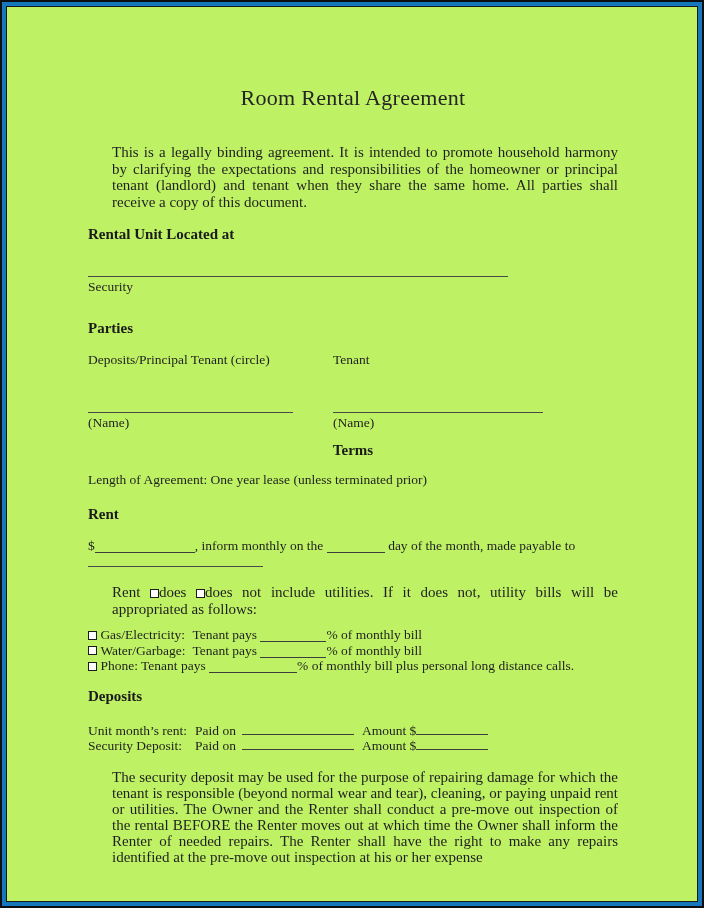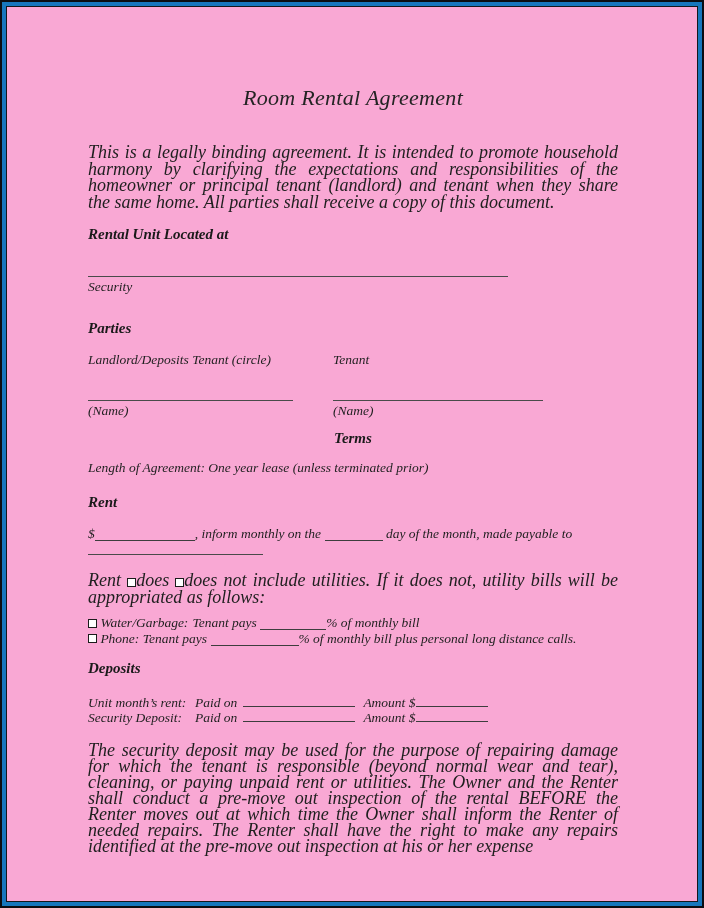--- a/index.html
+++ b/index.html
@@ -13,38 +13,38 @@
     height: 908px;
     border: 2px solid #0b0e13;
   }
   .border-blue {
     width: 100%; height: 100%;
     border: 4px solid #1777bd;
   }
   .border-inner {
     width: 100%; height: 100%;
     border: 1px solid #16181c;
-    background: #f9a8d4;
+    background: #bef264;
     overflow: hidden;
-    font-style: italic;
   }
   .content {
     padding: 78px 79px 0 81px; 
   }
   h1.doc-title {
     font-size: 22px;
     font-weight: normal;
     text-align: center;
     letter-spacing: 0.3px;
     color: #242424;
   }
   .para {
-    font-size: 18px;
+    font-size: 15px;
     line-height: 16.5px;
     text-align: justify;
+    margin-left: 24px;
   }
   .intro { margin-top: 33px; }
   h2.sec {
     font-size: 15px;
     font-weight: bold;
     color: #1a1a1a;
   }
   .sec-rental { margin-top: 16px; }
   .sec-parties { margin-top: 25px; }
   .sec-terms { margin-top: 11px; text-align: center; }
@@ -55,21 +55,21 @@
     height: 0;
     border-bottom: 1px solid #4a4a4a;
   }
   .address-rule { margin-top: 33px; width: 420px; }
   .payee-rule { margin-top: 13px; width: 175px; }
   .sub-label { font-size: 13.5px; margin-top: 2px; }
   .cols { display: flex; }
   .col-left { width: 245px; flex: 0 0 245px; }
   .col-right { flex: 1; }
   .party-labels { margin-top: 15px; font-size: 13.5px; }
-  .name-rules { margin-top: 32px; align-items: flex-end; }
+  .name-rules { margin-top: 44px; align-items: flex-end; }
   .name-rule-left { width: 205px; }
   .name-rule-right { width: 210px; }
   .length-line { margin-top: 13px; }
   .rent-line { margin-top: 15px; }
   .blank {
     display: inline-block;
     height: 12px;
     border-bottom: 1px solid #3d3d3d;
     vertical-align: text-bottom;
   }
@@ -100,21 +100,21 @@
         <h1 class="doc-title">Room Rental Agreement</h1>
 
         <p class="para intro">This is a legally binding agreement. It is intended to promote household harmony by clarifying the expectations and responsibilities of the homeowner or principal tenant (landlord) and tenant when they share the same home. All parties shall receive a copy of this document.</p>
 
         <h2 class="sec sec-rental">Rental Unit Located at</h2>
         <div class="rule address-rule"></div>
         <div class="sub-label">Security</div>
 
         <h2 class="sec sec-parties">Parties</h2>
         <div class="cols party-labels">
-          <div class="col-left">Landlord/Deposits Tenant (circle)</div>
+          <div class="col-left">Deposits/Principal Tenant (circle)</div>
           <div class="col-right">Tenant</div>
         </div>
         <div class="cols name-rules">
           <div class="col-left">
             <div class="rule name-rule-left"></div>
             <div class="sub-label">(Name)</div>
           </div>
           <div class="col-right">
             <div class="rule name-rule-right"></div>
             <div class="sub-label">(Name)</div>
@@ -124,20 +124,21 @@
         <h2 class="sec sec-terms">Terms</h2>
         <p class="line length-line">Length of Agreement: One year lease (unless terminated prior)</p>
 
         <h2 class="sec sec-rent">Rent</h2>
         <p class="line rent-line"><span>$</span><span class="blank" style="width:100px"></span><span>, inform monthly on the</span> <span class="blank" style="width:58px"></span> <span>day of the month, made payable to</span></p>
         <div class="rule payee-rule"></div>
 
         <p class="para utilities-intro"><span>Rent</span> <span class="cb"></span><span>does</span> <span class="cb"></span><span>does not</span> <span>include utilities. If it does not, utility bills will be appropriated as follows:</span></p>
 
         <div class="util-rows">
+          <div class="util-row"><span class="cb"></span> <span class="util-label">Gas/Electricity:</span><span>Tenant pays</span> <span class="blank" style="width:66px"></span><span>% of monthly bill</span></div>
           <div class="util-row"><span class="cb"></span> <span class="util-label">Water/Garbage:</span><span>Tenant pays</span> <span class="blank" style="width:66px"></span><span>% of monthly bill</span></div>
           <div class="util-row"><span class="cb"></span> <span>Phone: Tenant pays</span> <span class="blank" style="width:88px"></span><span>% of monthly bill plus personal long distance calls.</span></div>
         </div>
 
         <h2 class="sec sec-deposits">Deposits</h2>
         <div class="dep-rows">
           <div class="dep-row">
             <span class="dep-label">Unit month’s rent:</span>
             <span>Paid on</span>
             <span class="blank" style="width:112px;margin-left:6px"></span>

